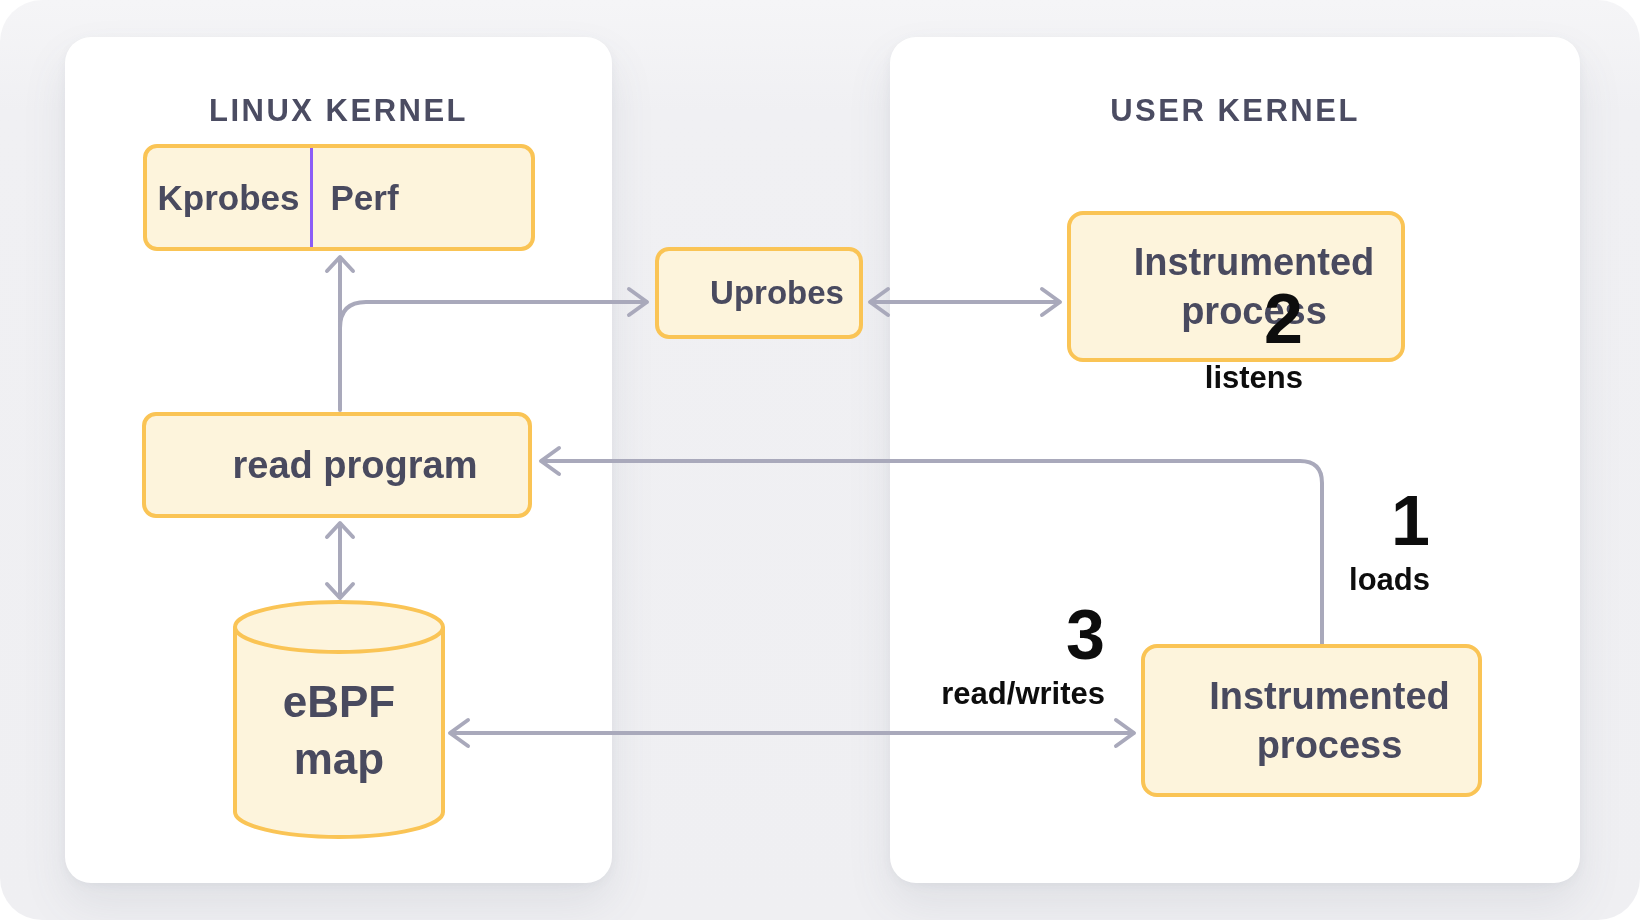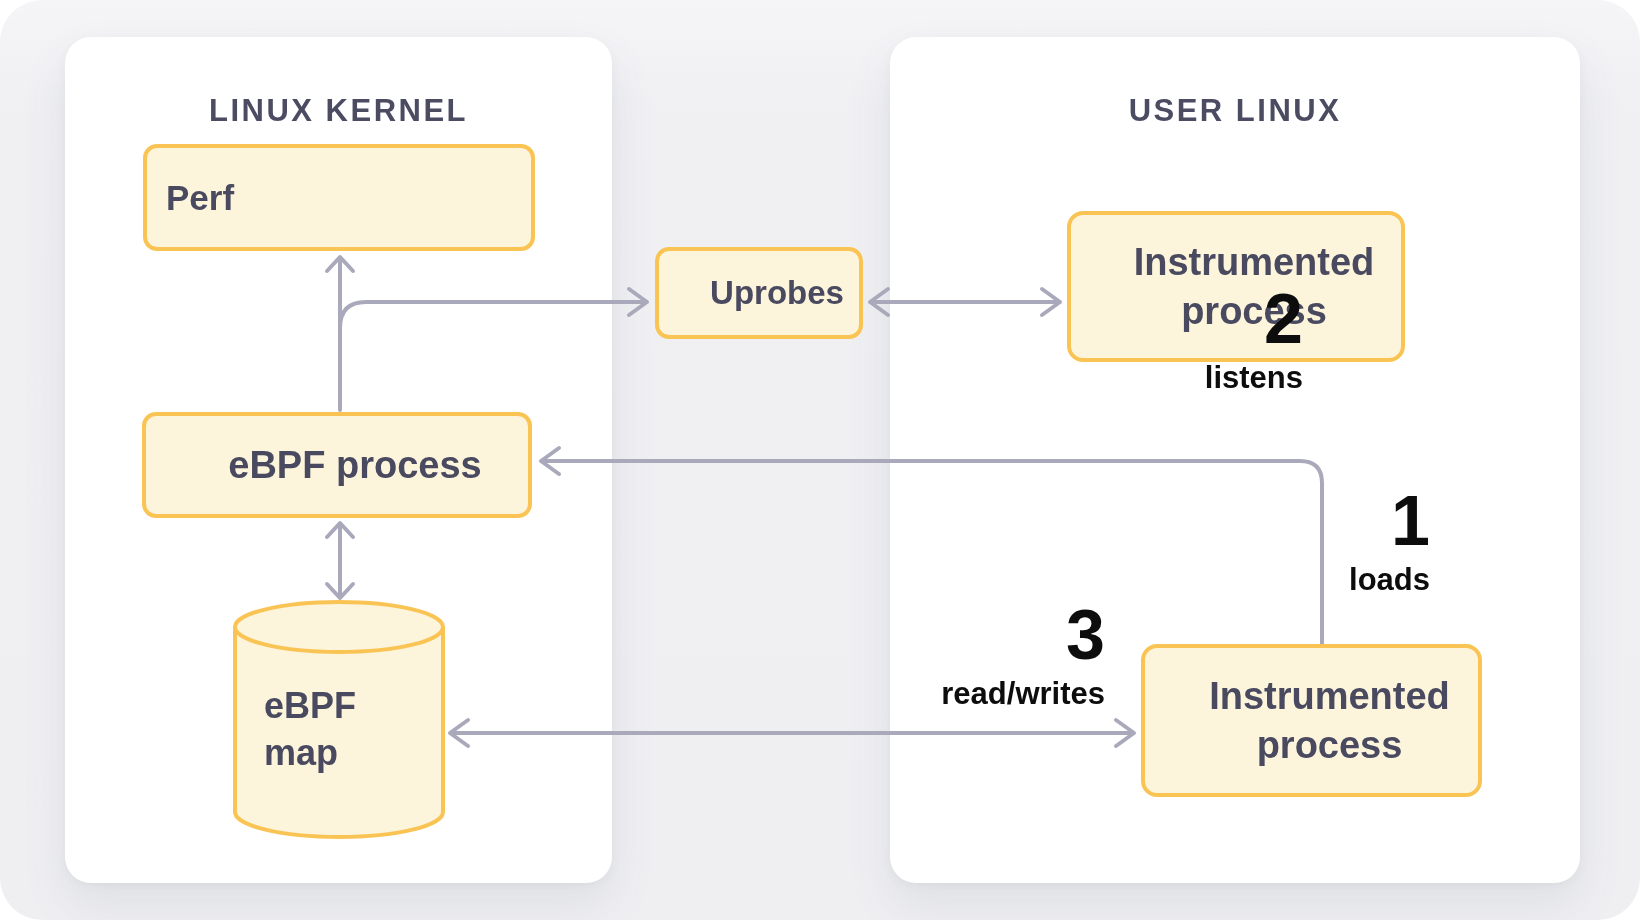--- a/index.html
+++ b/index.html
@@ -107,23 +107,24 @@
     width: 341px; height: 153px;
     border-radius: 16px;
   }
   .map-label {
     position: absolute;
     left: 239px; top: 674px;
     width: 200px; height: 112px;
     display: flex;
     align-items: center;
     justify-content: center;
+    text-align: center;
     color: #494a5f;
     font-weight: 700;
-    font-size: 36px;
+    font-size: 44px;
     line-height: 1.3;
     z-index: 3;
   }
   .map-label .inner { width: 150px; }
   .step {
     position: absolute;
     text-align: right;
     z-index: 3;
     color: #0d0d0d;
   }
@@ -143,21 +144,21 @@
 </style>
 </head>
 <body>
 
 <div class="canvas">
 
   <div class="panel kernel">
     <div class="panel-title">LINUX KERNEL</div>
   </div>
   <div class="panel user">
-    <div class="panel-title">USER LINUX</div>
+    <div class="panel-title">USER KERNEL</div>
   </div>
 
   <svg class="wires" viewBox="0 0 1640 920" xmlns="http://www.w3.org/2000/svg">
     <g stroke="#a9a9bb" stroke-width="4" fill="none" stroke-linecap="round" stroke-linejoin="round">
 
       <path d="M340 410 L340 258"></path>
       <path d="M327 271 L340 257 L353 271"></path>
 
       <path d="M340 328 Q340 302 366 302 L646 302"></path>
       <path d="M629 289 L647 302 L629 315"></path>
@@ -178,24 +179,25 @@
       <path d="M1116 720 L1134 733 L1116 746"></path>
     </g>
 
     <g>
       <path d="M235 627 L235 812 A104 25 0 0 0 443 812 L443 627" fill="#fdf4dc" stroke="#fac455" stroke-width="4"></path>
       <ellipse cx="339" cy="627" rx="104" ry="25" fill="#fdf4dc" stroke="#fac455" stroke-width="4"></ellipse>
     </g>
   </svg>
 
   <div class="probe-row">
+    <div class="probe-cell cell-kprobes">Kprobes</div>
     <div class="probe-cell cell-perf">Perf</div>
   </div>
 
-  <div class="node program">eBPF process</div>
+  <div class="node program">read program</div>
 
   <div class="map-label">
     <div class="inner">eBPF map</div>
   </div>
 
   <div class="node uprobes">Uprobes</div>
 
   <div class="node proc-top">Instrumented process</div>
   <div class="node proc-bottom">Instrumented process</div>
 

